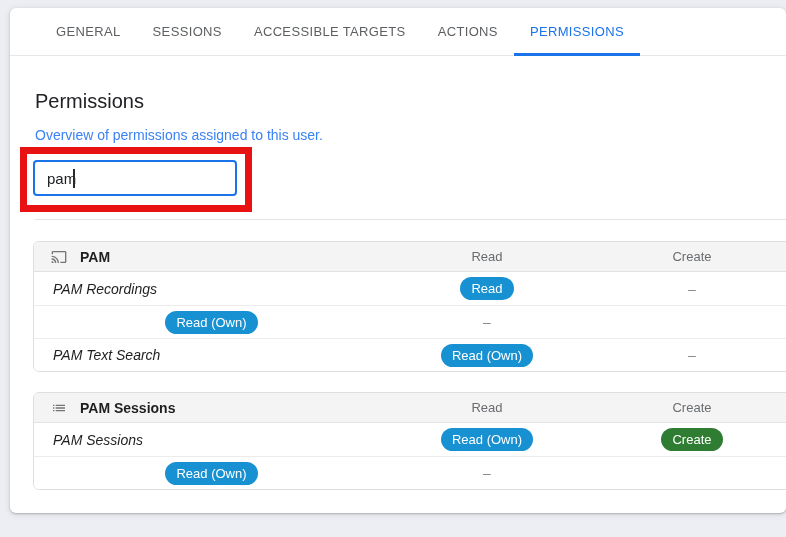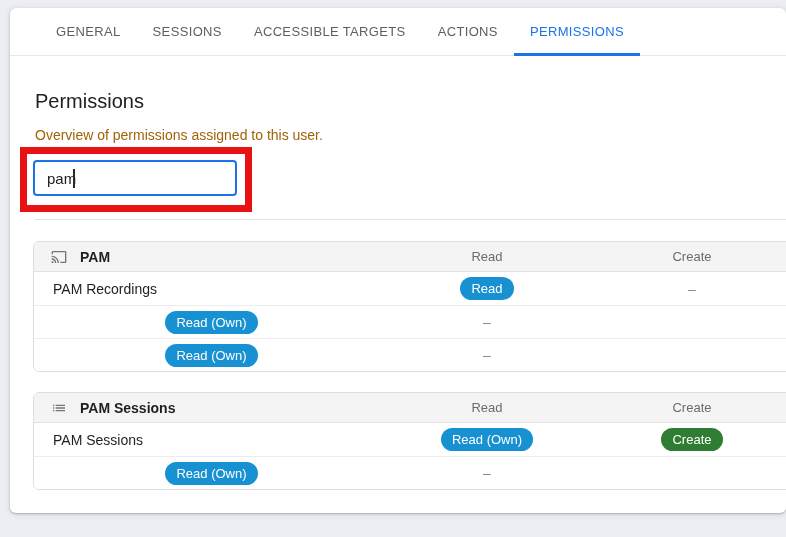--- a/index.html
+++ b/index.html
@@ -52,21 +52,21 @@
     margin-top: 33px;
     font-size: 20px;
     line-height: 24px;
     font-weight: 400;
     color: #202124;
   }
   .page-subtitle {
     margin-top: 14px;
     font-size: 14px;
     line-height: 16px;
-    color: #a16207;
+    color: #3b82f6;
   }
   .search-wrap { position: relative; margin-top: 17px; height: 36px; }
   .search-input {
     position: absolute;
     left: -2px; top: 0;
     width: 204px; height: 36px;
     border: 2px solid var(--accent, #1976d2);
     border-radius: 4px;
     padding: 0 12px;
     font-size: 15px;
@@ -118,21 +118,21 @@
     padding-left: 17px;
     gap: 13px;
   }
   .tbl-title { font-size: 14px; font-weight: 700; color: #1f1f1f; }
   .tbl-icon { width: 16px; height: 16px; display: inline-flex; color: #757575; }
   .tbl-icon svg { width: 16px; height: 16px; fill: currentColor; }
   .colhead { text-align: center; font-size: 13px; color: #696c70; }
   .trow { height: 33px; background: #fff; }
   .trow + .trow { border-top: 1px solid #ececec; }
   .trow:last-child { border-radius: 0 0 5px 5px; }
-  .rowname { padding-left: 19px; font-size: 14px; color: #1f1f1f; }
+  .rowname { padding-left: 19px; font-size: 14px; color: #1f1f1f; font-style: italic; }
   .cellc { text-align: center; }
   .badge {
     display: inline-flex;
     align-items: center;
     justify-content: center;
     height: 23px;
     padding: 0 11px;
     border-radius: 12px;
     color: #ffffff;
     font-size: 13px;
@@ -192,20 +192,21 @@
   <div class="trow">
     <div class="rowname">PAM Recordings</div>
     <div class="cellc"><span class="badge" style="background: rgb(23, 145, 210);">Read</span></div>
     <div class="cellc"><span class="dash">–</span></div>
   </div>
           <div class="trow">
     <div class="cellc"><span class="badge" style="background: rgb(23, 145, 210);">Read (Own)</span></div>
     <div class="cellc"><span class="dash">–</span></div>
   </div>
           <div class="trow">
+    <div class="rowname">PAM Text Search</div>
     <div class="cellc"><span class="badge" style="background: rgb(23, 145, 210);">Read (Own)</span></div>
     <div class="cellc"><span class="dash">–</span></div>
   </div>
         </div>
         <div class="ptable">
     <div class="thead">
       <div class="namecell">
         <span class="tbl-icon">
                 <svg id="svg-list-icon" viewBox="0 0 24 24">
                   <path d="M3 13h2v-2H3v2zm0 4h2v-2H3v2zm0-8h2V7H3v2zm4 4h14v-2H7v2zm0 4h14v-2H7v2zM7 7v2h14V7H7z"></path>

